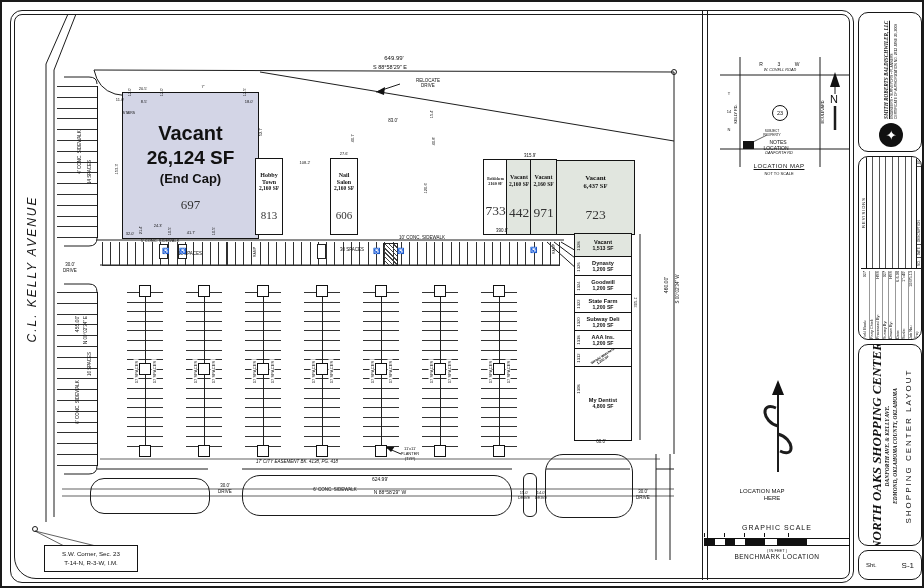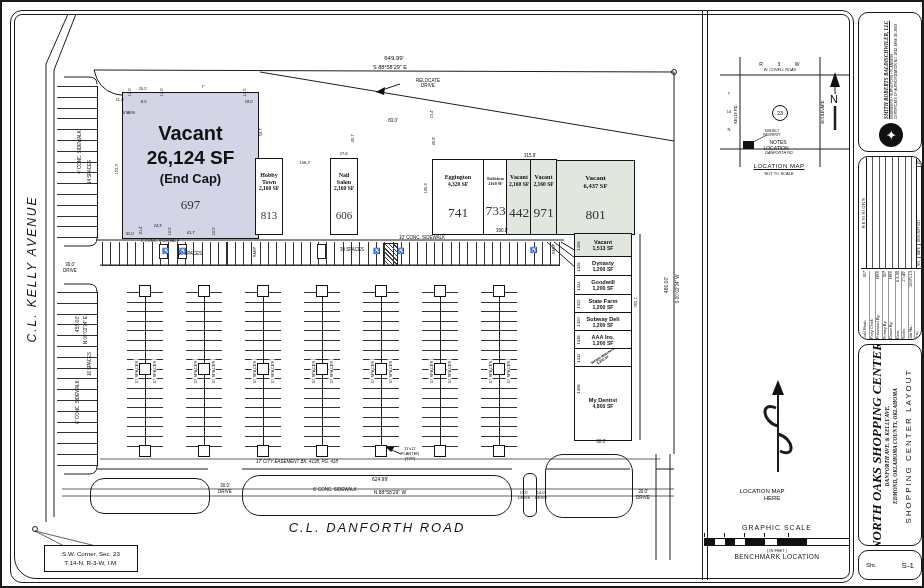--- a/index.html
+++ b/index.html
@@ -226,44 +226,39 @@
   <div class="unit" style="left:253px;top:156px;width:26px;height:75px;">
     <span class="nm">Hobby Town</span>
     <span class="sf">2,160 SF</span>
     <span class="no">813</span>
   </div>
   <div class="unit" style="left:328px;top:156px;width:26px;height:75px;">
     <span class="nm">Nail Salon</span>
     <span class="sf">2,160 SF</span>
     <span class="no">606</span>
   </div>
-  <div class="unit big" style="left:430px;top:157px;width:50px;height:74px;">
-    <span class="nm">Eggington</span>
-    <span class="sf">4,320 SF</span>
-    <span class="no">741</span>
-  </div>
   <div class="unit big tinynm" style="left:481px;top:157px;width:23px;height:74px;">
     <span class="nm">Bethlehem</span>
     <span class="sf" style="font-size:4.2px;">2160 SF</span>
     <span class="no">733</span>
   </div>
   <div class="unit big shaded" style="left:504px;top:157px;width:24px;height:74px;">
     <span class="nm">Vacant</span>
     <span class="sf">2,160 SF</span>
     <span class="no">442</span>
   </div>
   <div class="unit big shaded" style="left:528px;top:157px;width:25px;height:74px;">
     <span class="nm">Vacant</span>
     <span class="sf">2,160 SF</span>
     <span class="no">971</span>
   </div>
   <div class="unit big shaded" style="left:554px;top:158px;width:77px;height:73px;">
     <span class="nm" style="font-size:7px;">Vacant</span>
     <span class="sf" style="font-size:6.5px;">6,437 SF</span>
-    <span class="no">801</span>
+    <span class="no">723</span>
   </div>
 
   <div class="unit side shaded" style="left:572px;top:231px;width:56px;height:23px;">
     <span class="numrot">1328</span>
     <span class="nm">Vacant</span>
     <span class="sf">1,513 SF</span>
   </div>
   <div class="unit side" style="left:572px;top:254px;width:56px;height:19px;">
     <span class="numrot">1326</span>
     <span class="nm">Dynasty</span>
@@ -294,21 +289,20 @@
     <span class="diagonal-label">Weight Watchers</span>
     <span class="diagonal-label">1,200 SF</span>
   </div>
   <div class="unit side" style="left:572px;top:364px;width:56px;height:73px;">
     <span class="numrot" style="top:30%;">1308</span>
     <span class="nm">My Dentist</span>
     <span class="sf">4,800 SF</span>
   </div>
 
   <div class="street" style="left:-70px;top:260px;width:200px;font-size:12px;letter-spacing:2px;transform:rotate(-90deg);">C.L.  KELLY  AVENUE</div>
-  <div class="street" style="left:275px;top:518px;width:200px;font-size:13px;letter-spacing:2px;">C.L.  DANFORTH  ROAD</div>
 
   <div id="swcorner">
     <span>S.W. Corner, Sec. 23</span>
     <span>T-14-N, R-3-W, I.M.</span>
   </div>
 
   <div id="map23">
       <span>23</span>
     </div>
 

